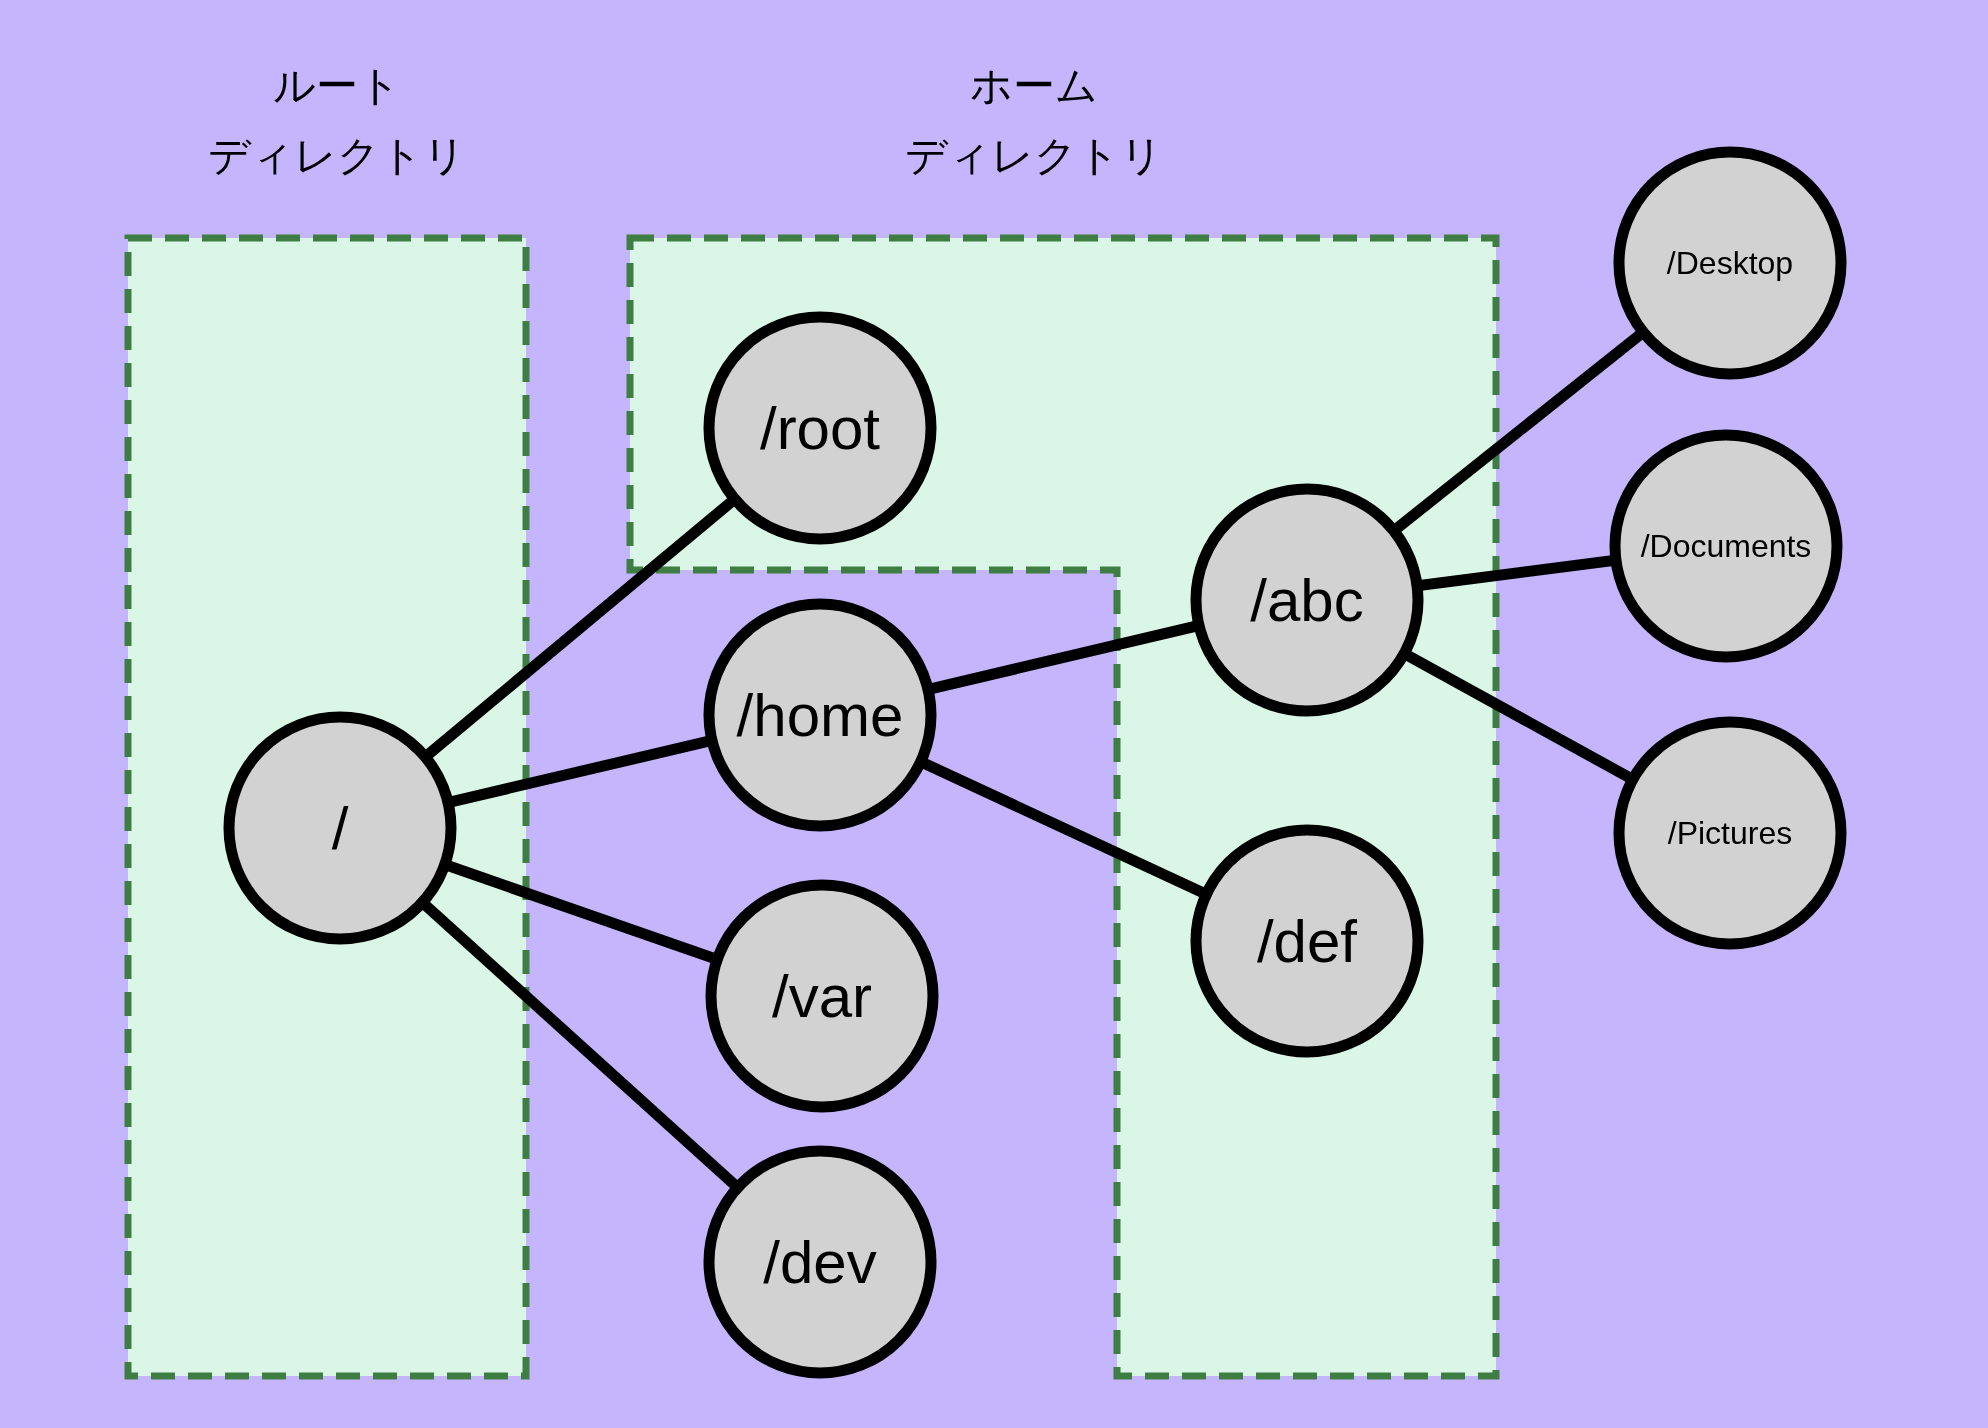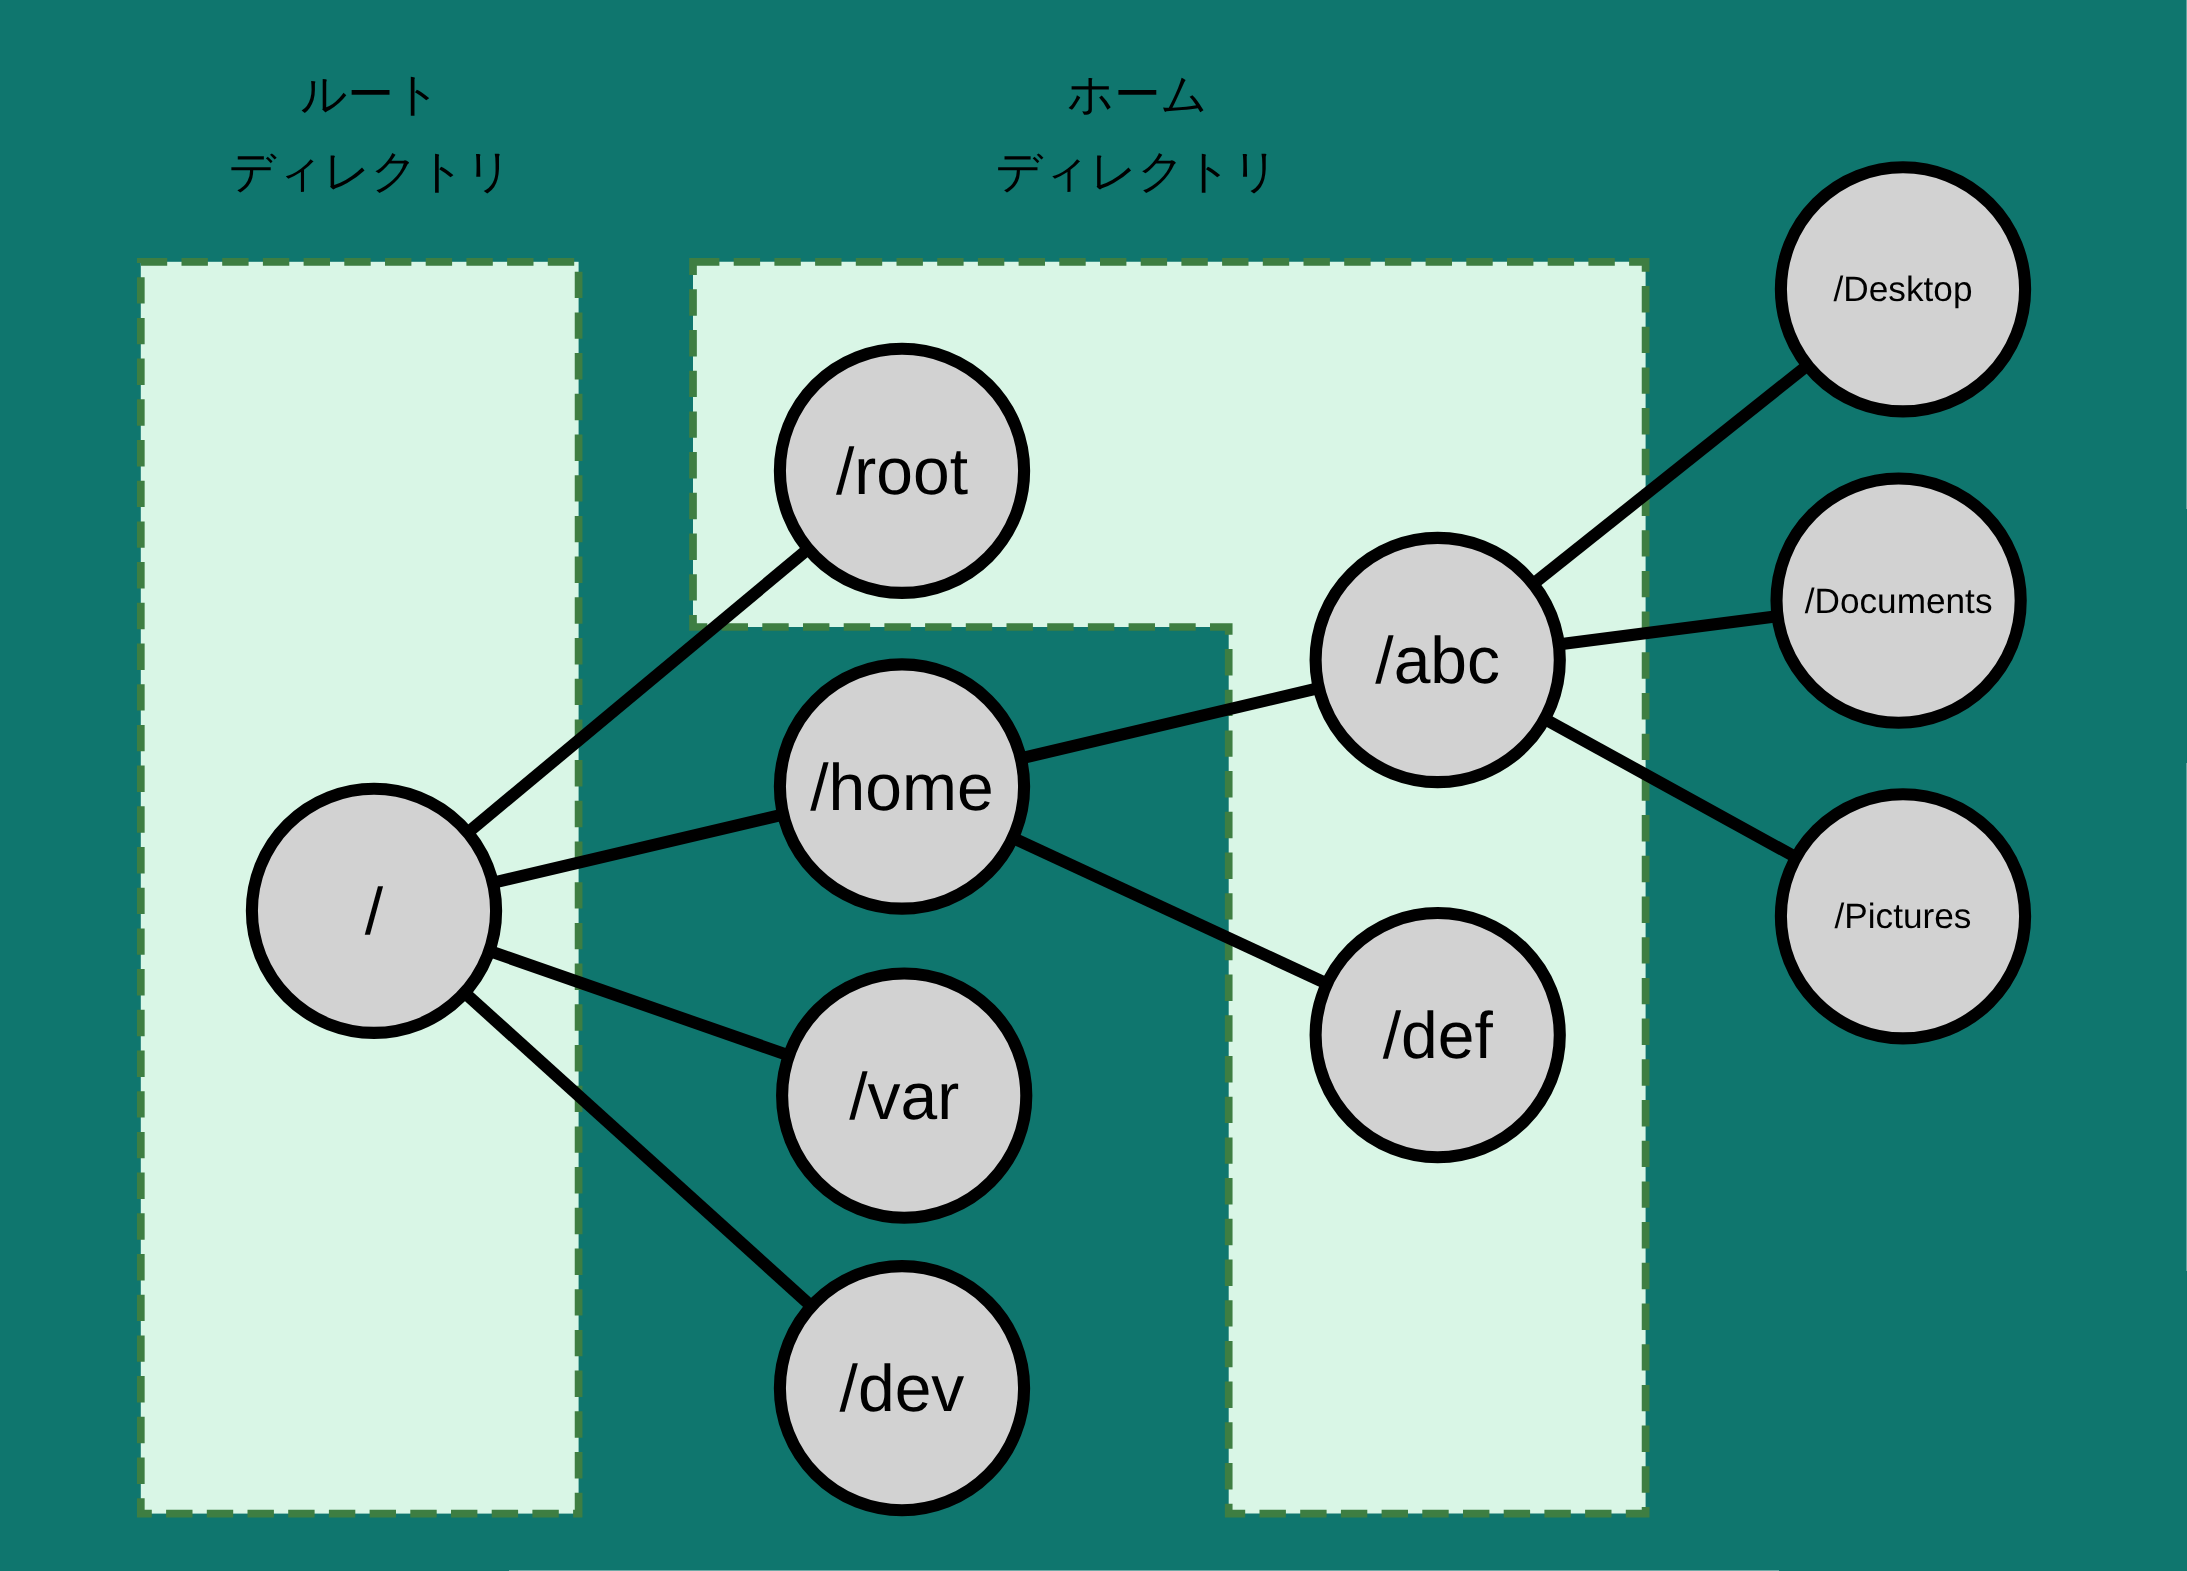--- a/index.html
+++ b/index.html
@@ -4,21 +4,21 @@
 <style>
   html, body {
     margin: 0;
     padding: 0;
     background: #ffffff;
   }
   .canvas {
     position: relative;
     width: 1988px;
     height: 1428px;
-    background: #0f766e;
+    background: #c4b5fd;
     font-family: "Liberation Sans", "DejaVu Sans", sans-serif;
   }
   svg { display: block; }
   .region {
     stroke-width: 7;
     stroke-dasharray: 24 13;
   }
   .edge {
     stroke-width: 11;
     fill: none;

